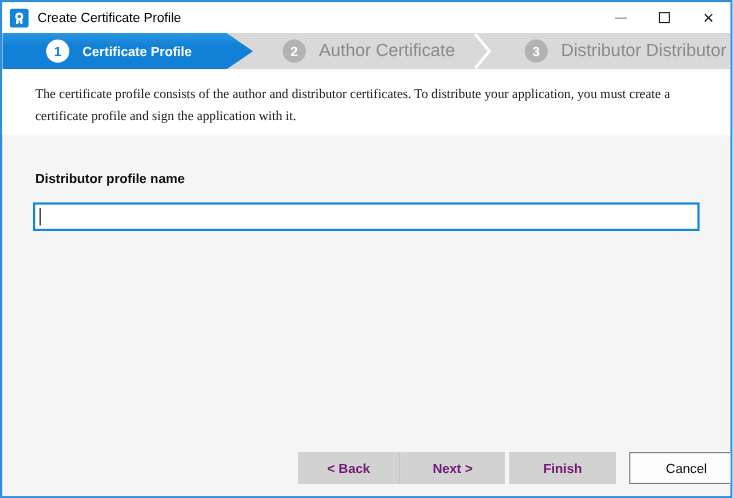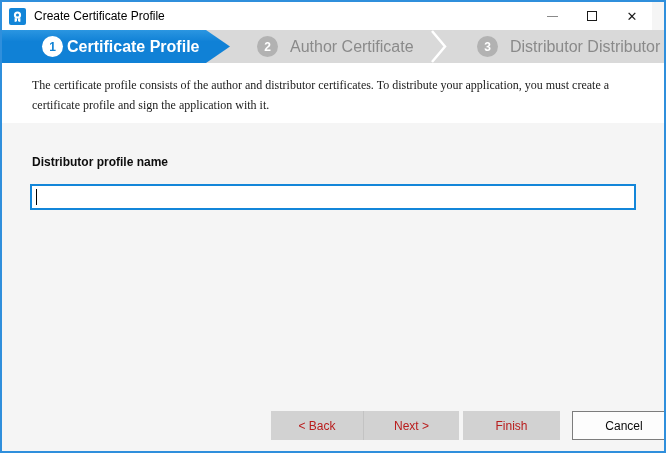--- a/index.html
+++ b/index.html
@@ -8,21 +8,21 @@
   .window {
     position: relative;
     width: 666px; height: 453px;
     background: #f5f5f5;
     border: 2px solid #2f8fdc;
     overflow: hidden;
   }
 
   
   .titlebar {
-    position: absolute; top: 0; left: 0; right: 12px; height: 28px;
+    position: absolute; top: 0; left: 0; right: 0; height: 28px;
     background: #ffffff;
     display: flex; align-items: center;
   }
   .app-icon {
     width: 17px; height: 17px; margin-left: 7px;
     background: #1285d8; border-radius: 2px;
     display: flex; align-items: center; justify-content: center;
     flex: 0 0 auto;
   }
   .title-text {
@@ -52,21 +52,21 @@
     clip-path: polygon(0 0, 204px 0, 228px 50%, 204px 100%, 0 100%);
     display: flex; align-items: center;
   }
   .step-circle {
     width: 21px; height: 21px; border-radius: 50%;
     display: flex; align-items: center; justify-content: center;
     font-size: 12px; font-weight: bold;
   }
   .step-circle.active { background: #ffffff; color: #0f82d5; margin-left: 40px; }
   .step-label-active {
-    margin-left: 4px; color: #ffffff; font-weight: bold; font-size: 16px;
+    margin-left: 12px; color: #ffffff; font-weight: bold; font-size: 12px;
   }
   .step-inactive {
     position: absolute; top: 0; height: 33px;
     display: flex; align-items: center;
   }
   .step-inactive .step-circle { background: #b2b2b2; color: #ffffff; }
   .step-2 { left: 255px; }
   .step-3 { left: 475px; }
   .step-label-inactive { margin-left: 12px; color: #8a8a8a; font-size: 16px; }
   .band-chevron { position: absolute; left: 428px; top: 0; }
@@ -101,21 +101,21 @@
     animation: blink 1.1s steps(1) infinite;
   }
   @keyframes blink { 50% { opacity: 0; } }
 
   
   .footer-btn {
     position: absolute; top: 409px; height: 29px;
     display: flex; align-items: center; justify-content: center;
     font-size: 12px; font-family: "Liberation Sans", sans-serif;
   }
-  .btn-disabled { background: #d2d2d2; color: #b91c1c; border: none; }
+  .btn-disabled { background: #d2d2d2; color: #701a75; border: none; font-weight: bold; }
   .btn-back   { left: 269px; width: 93px; border-right: 1px solid #c3c3c3; }
   .btn-next   { left: 362px; width: 95px; }
   .btn-finish { left: 461px; width: 97px; }
   .btn-cancel {
     left: 570px; width: 104px;
     background: #fdfdfd; color: #0a0a0a;
     border: 1px solid #7d7d7d;
   }
 </style>
 </head>

